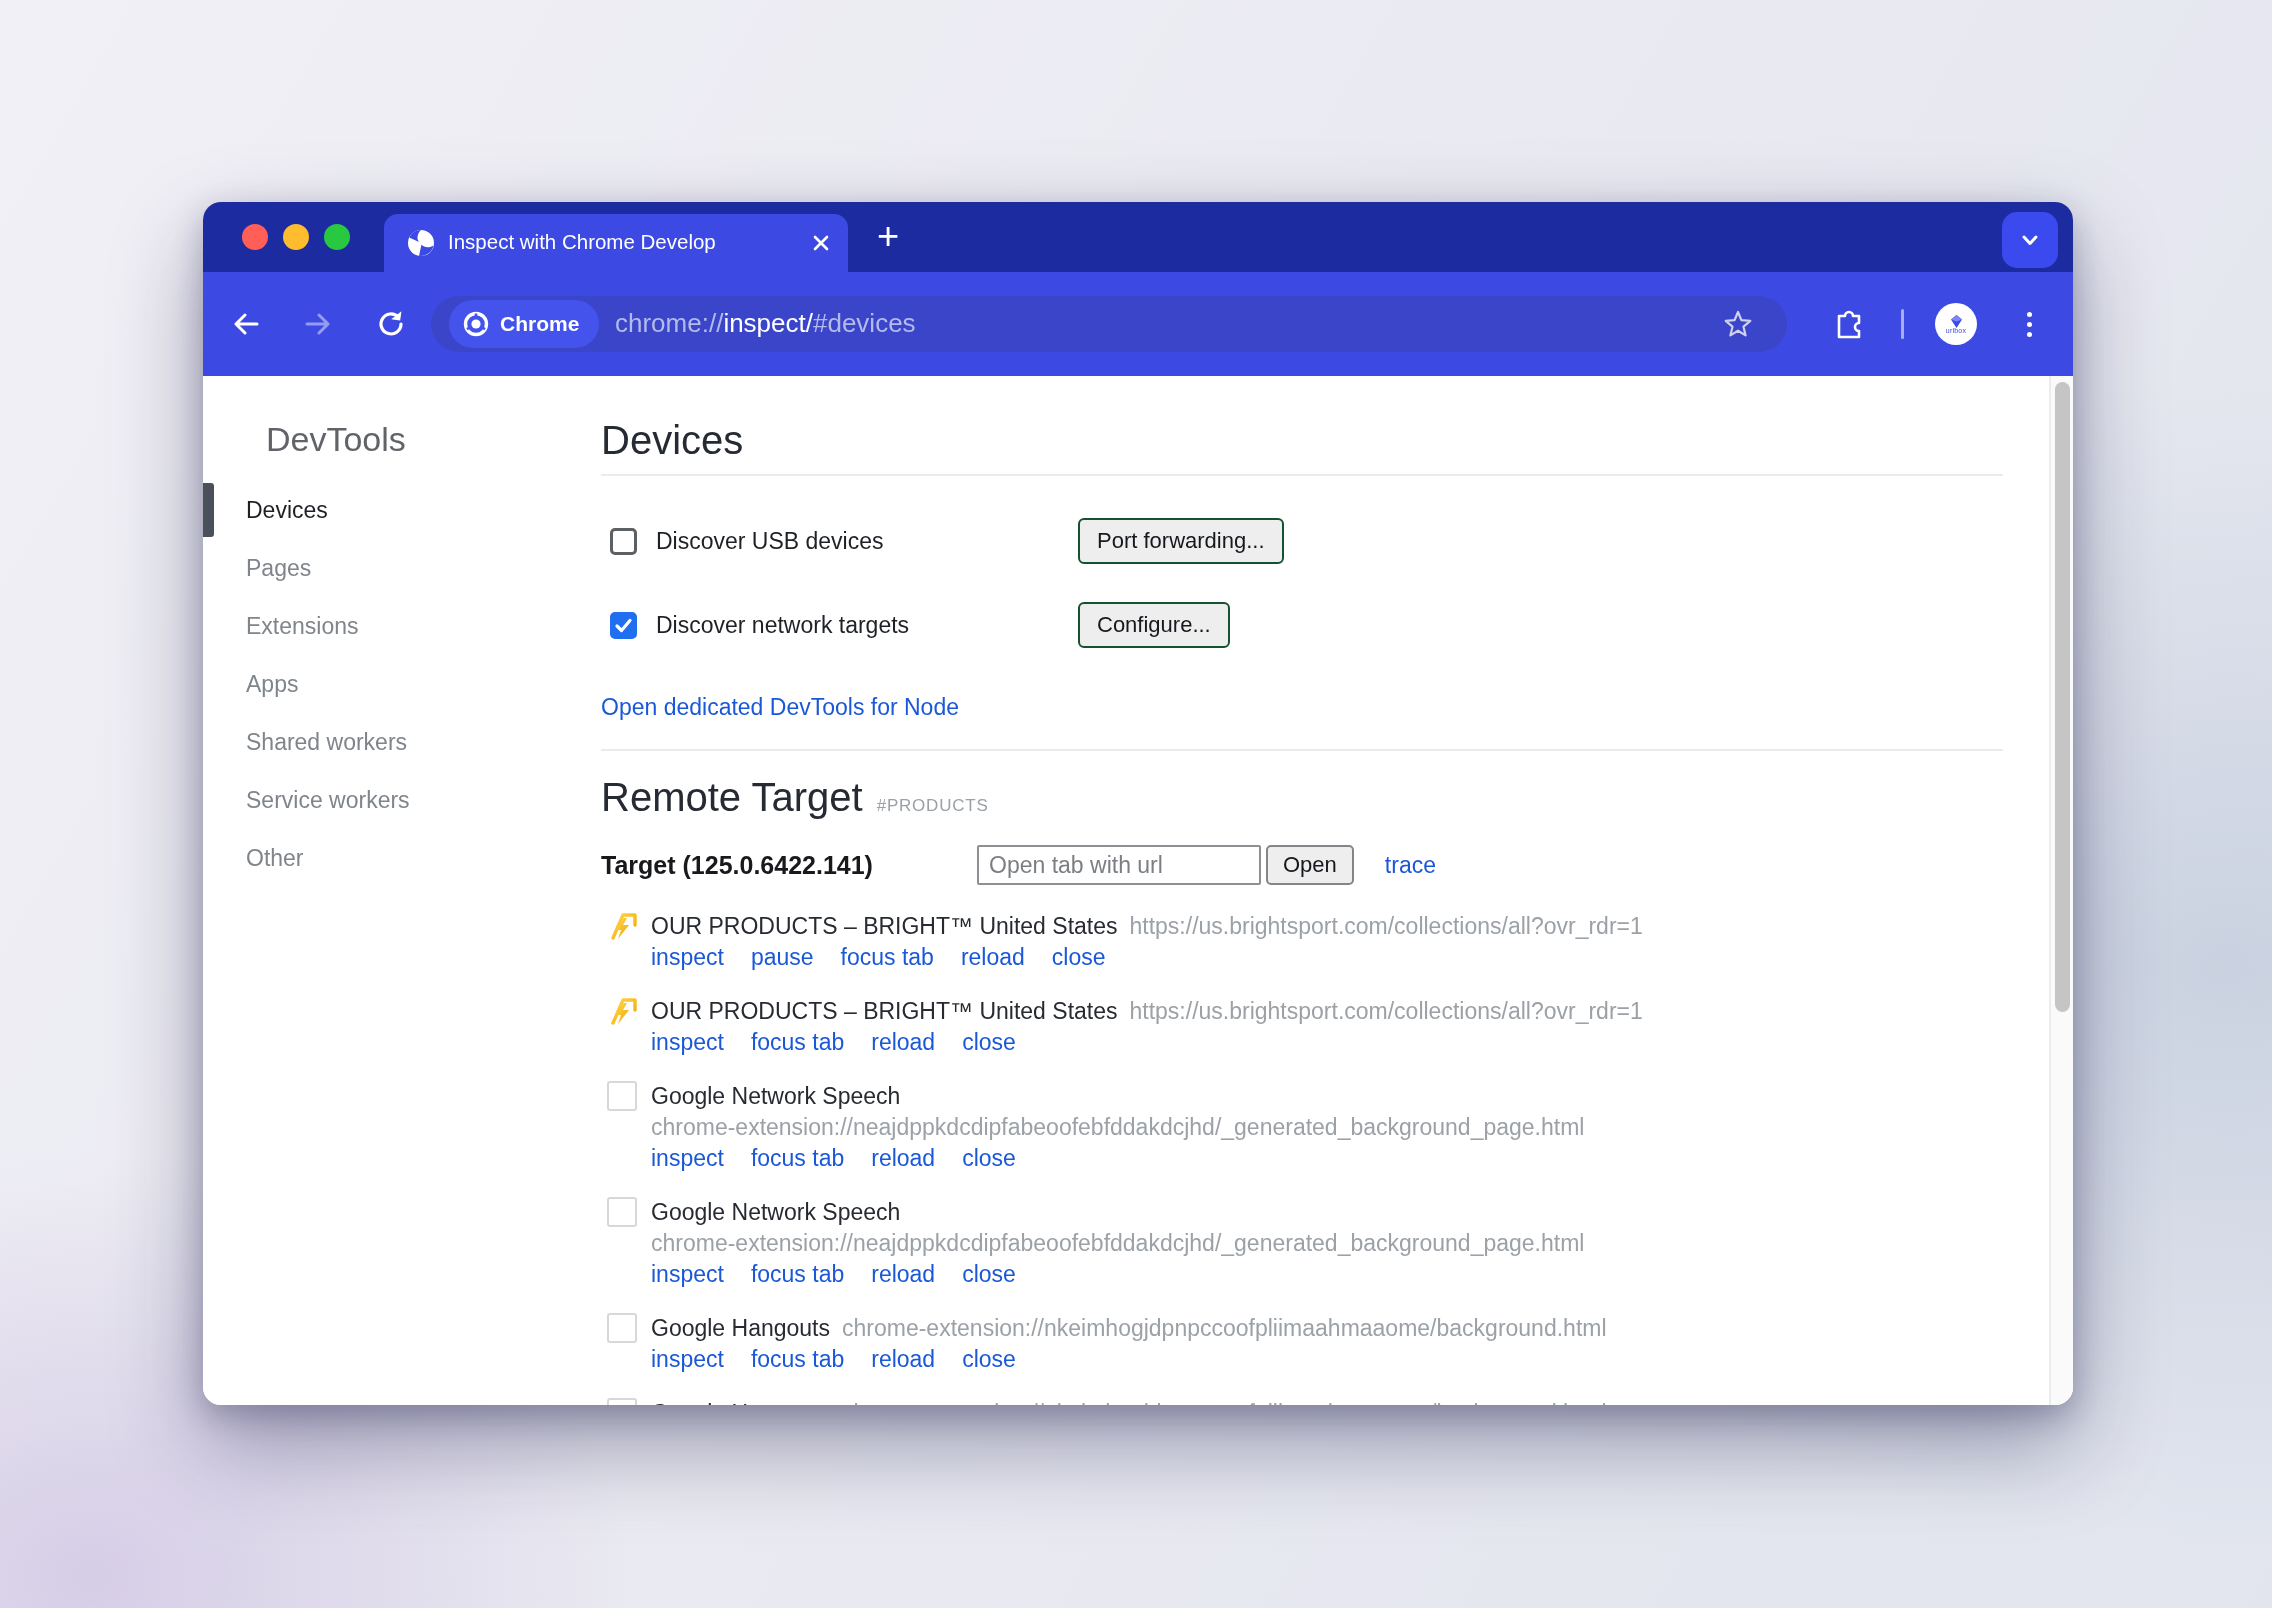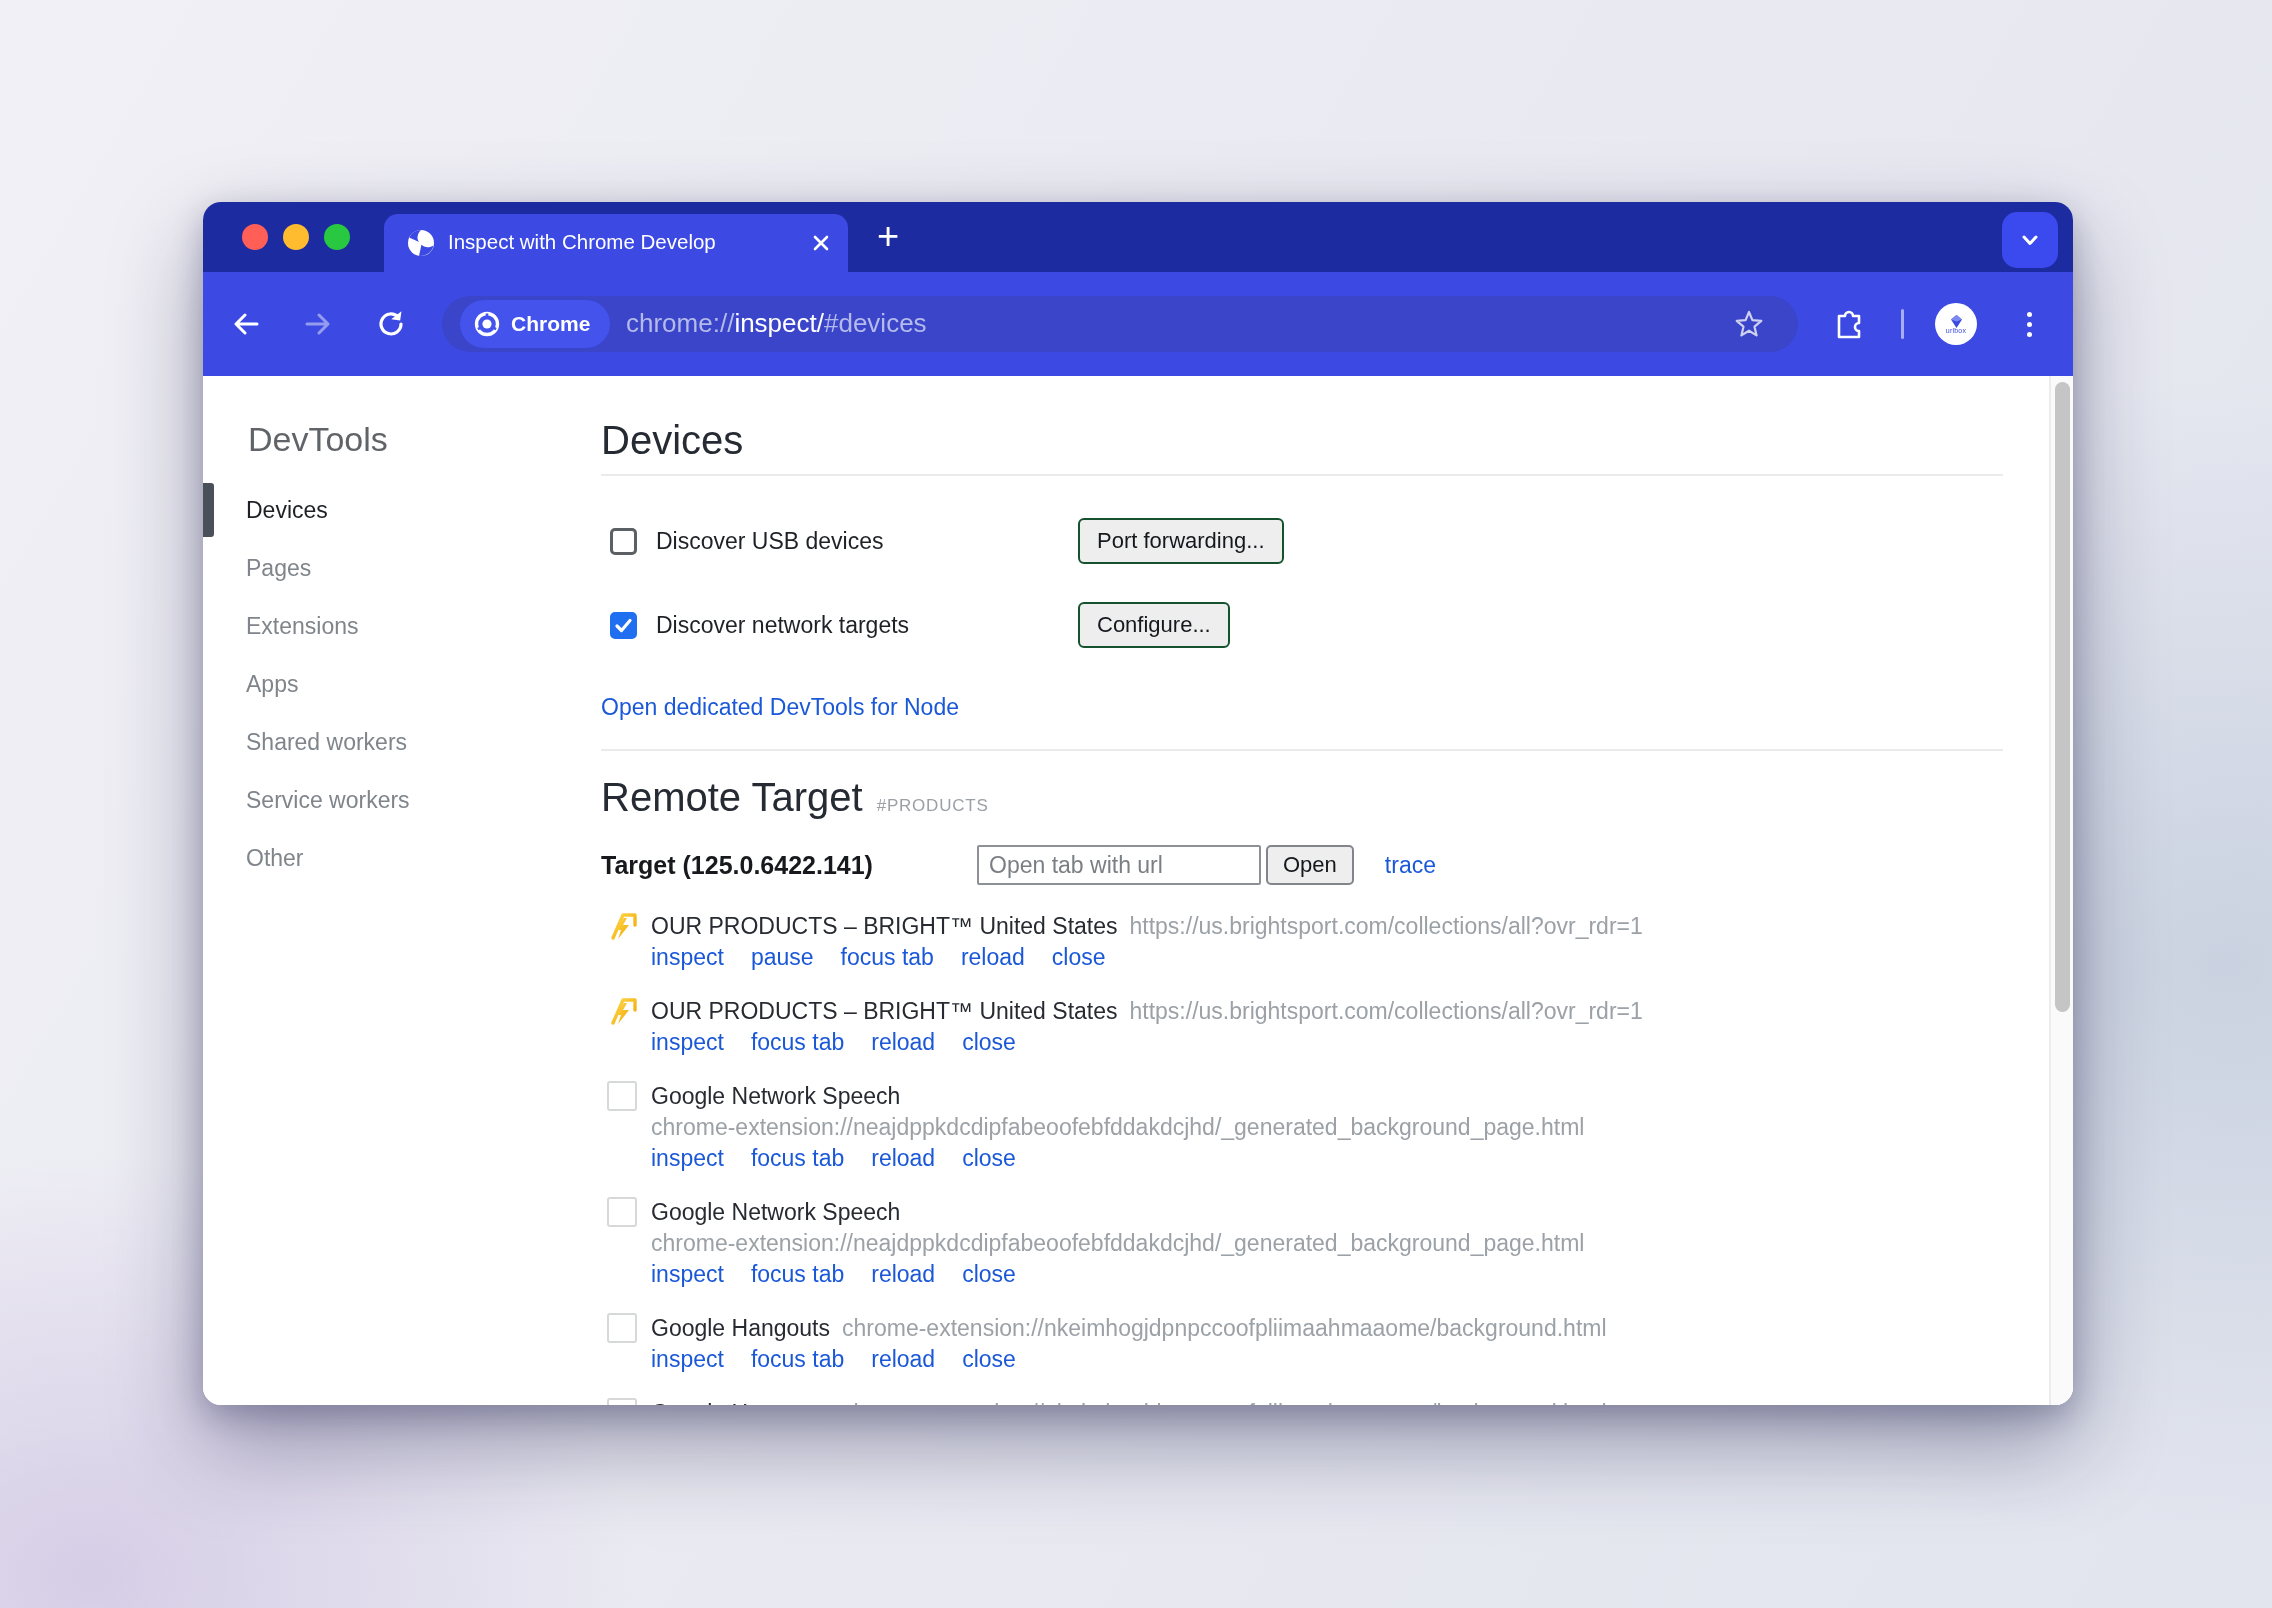--- a/index.html
+++ b/index.html
@@ -43,21 +43,21 @@
     background:#3a4aee; border-radius:15px; display:flex; align-items:center; justify-content:center;
   }
 
   
   .toolbar { position:absolute; left:0; top:70px; width:100%; height:104px; background:#3c4ae3; }
   .nav-ic { position:absolute; top:36px; width:32px; height:32px; }
   .ic-back { left:27px; }
   .ic-fwd { left:99px; opacity:.45; }
   .ic-reload { left:172px; }
   .omnibox {
-    position:absolute; left:239px; top:24px; width:1356px; height:56px;
+    position:absolute; left:228px; top:24px; width:1356px; height:56px;
     background:#3a45c9; border-radius:28px;
   }
   .chip {
     position:absolute; left:18px; top:4px; height:48px; padding:0 20px 0 12px;
     background:#4353ec; border-radius:24px; display:flex; align-items:center; gap:9px;
   }
   .chip-label { color:#fff; font-size:21px; font-weight:bold; }
   .urltext { position:absolute; left:184px; top:0; height:44px; line-height:54px; font-size:26px; white-space:nowrap; }
   .url-dim { color:#b4baea; }
   .url-host { color:#ffffff; }
@@ -74,21 +74,21 @@
   .kebab i { width:5px; height:5px; border-radius:50%; background:#fff; }
 
   
   .content { position:absolute; left:0; top:174px; width:100%; height:1029px; background:#fff; overflow:hidden; }
 
   .scroll-track { position:absolute; right:0; top:0; width:24px; height:100%;
     background:#fafafa; border-left:2px solid #ececec; }
   .scroll-thumb { position:absolute; left:4px; top:6px; width:15px; height:630px; border-radius:8px; background:#c5c5c5; }
 
   .sidebar { position:absolute; left:0; top:0; width:398px; height:100%; }
-  .side-title { margin:44px 0 22px 45px; font-size:34px; color:#606469; }
+  .side-title { margin:44px 0 22px 63px; font-size:34px; color:#606469; }
   .side-item { position:relative; height:58px; line-height:58px; padding-left:43px;
     font-size:23px; color:#7f858b; cursor:default; }
   .side-item.active { color:#1d2024; }
   .active-bar { position:absolute; left:0; top:2px; width:11px; height:54px; background:#4a505a; border-radius:0 3px 3px 0; }
 
   .main { position:absolute; left:398px; top:0; width:1402px; }
   h1.sec { font-size:40px; font-weight:400; color:#262b33; line-height:48px; }
   .main-title { margin-top:40px; }
   hr.rule { border:none; border-top:2px solid #ebebeb; }
   .rule-1 { margin-top:10px; }

